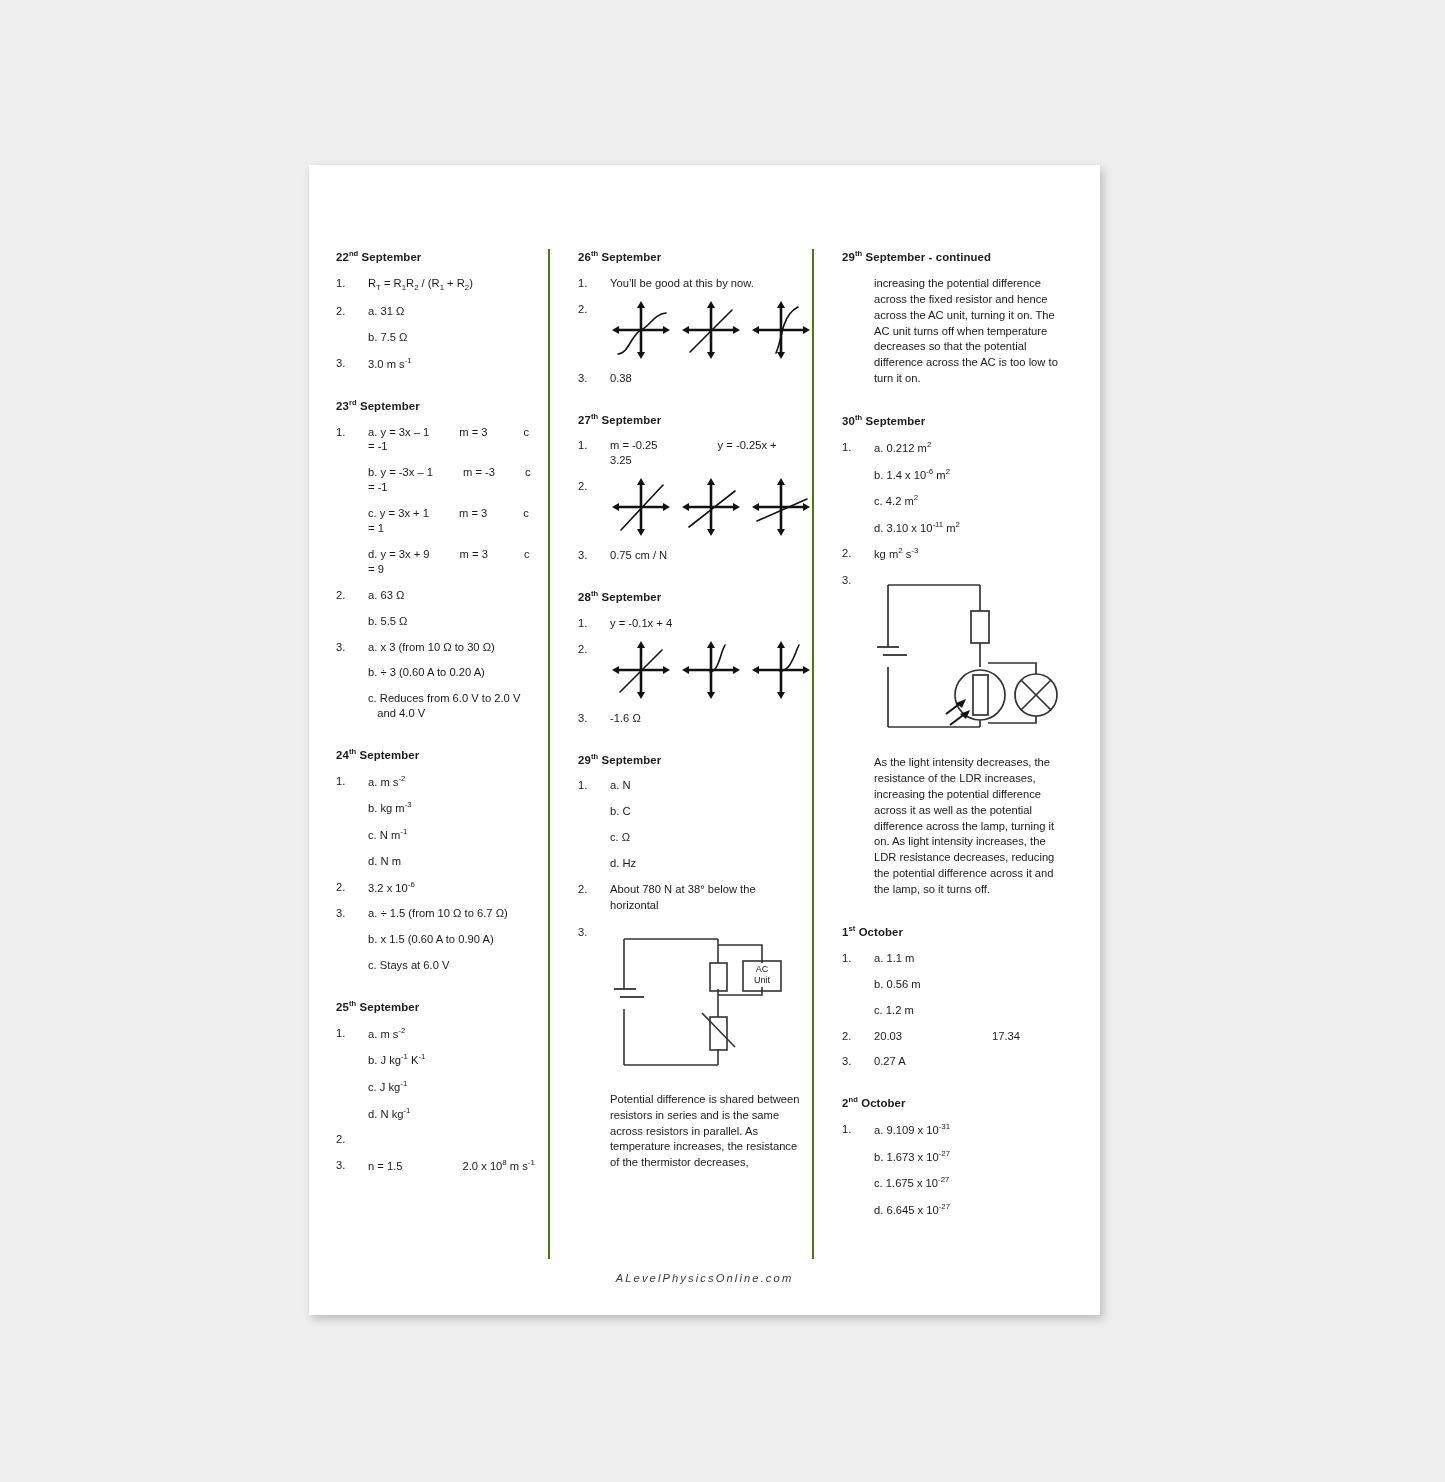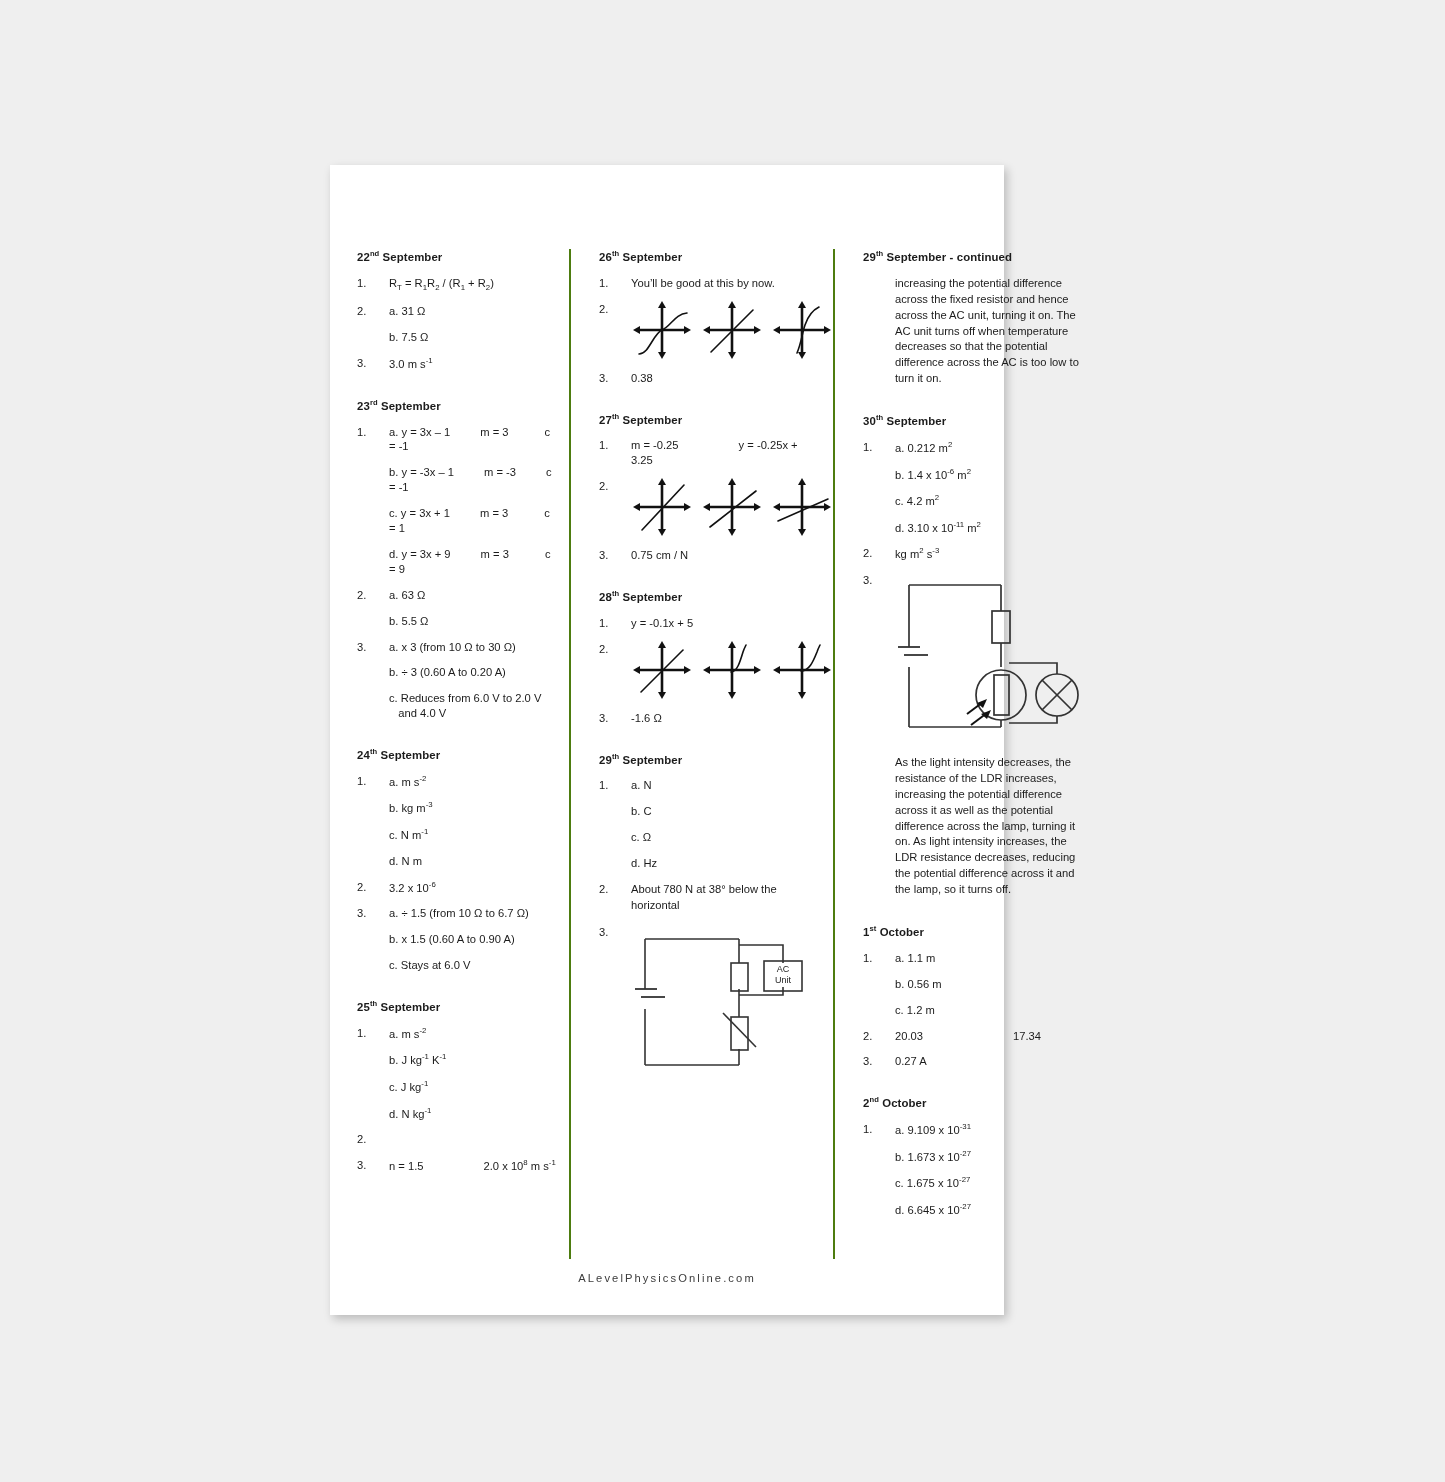--- a/index.html
+++ b/index.html
@@ -5,22 +5,22 @@
 <style>
   html,body{margin:0;padding:0;}
   body{
     width:1445px;height:1482px;
     background:#efefef;
     font-family:"Liberation Sans", sans-serif;
     -webkit-font-smoothing:antialiased;
   }
   #page{
     position:absolute;
-    left:330px;top:165px;
-    width:674px;height:1150px;
+    left:309px;top:165px;
+    width:791px;height:1150px;
     background:#ffffff;
     box-shadow:3px 4px 9px rgba(0,0,0,0.22);
   }
   #cols{
     position:absolute;
     left:27px;top:84px;
     width:740px;height:1010px;
     display:flex;
   }
   .col{
@@ -79,20 +79,21 @@
   .circuit{margin-top:2px;}
 
   .footer{
     position:absolute;
     left:0;right:0;
     bottom:31px;
     text-align:center;
     font-size:11.2px;
     color:#3b3b3b;
     letter-spacing:2.1px;
+    font-style:italic;
   }
 </style>
 </head>
 <body>
 
 <div id="page">
   <div id="cols">
       <div class="col">
         <div class="col-body">
           <div class="sec">
@@ -341,21 +342,21 @@
             </div>
             <div class="qrow">
               <div class="qnum">3.</div>
               <div class="qbody">0.75 cm / N</div>
             </div>
           </div>
           <div class="sec">
             <div class="date-head">28<sup>th</sup> September</div>
             <div class="qrow">
               <div class="qnum">1.</div>
-              <div class="qbody">y = -0.1x + 5</div>
+              <div class="qbody">y = -0.1x + 4</div>
             </div>
             <div class="qrow">
               <div class="qnum">2.</div>
               <div class="qbody">
                 <div class="graphs">
                   <div class="graph"><svg viewBox="0 0 62 60" width="62" height="60">
                       <g stroke="#111" stroke-width="2.6" fill="none" stroke-linecap="butt">
                         <line x1="6" y1="30" x2="56" y2="30"></line>
                         <line x1="31" y1="5" x2="31" y2="55"></line>
                       </g>
@@ -449,20 +450,24 @@
                       <path d="M92,86 L125,120"></path>
                     </g>
                     <g stroke="#333" stroke-width="1.8" fill="none">
                       <path d="M4,62 L26,62"></path>
                       <path d="M10,70 L34,70"></path>
                     </g>
                     <text x="152" y="45" font-family="Liberation Sans, sans-serif" font-size="9" fill="#222" text-anchor="middle">AC</text>
                     <text x="152" y="56" font-family="Liberation Sans, sans-serif" font-size="9" fill="#222" text-anchor="middle">Unit</text>
                   </svg></div>
               </div>
+            </div>
+            <div class="qrow">
+              <div class="qnum blank">1.</div>
+              <div class="qbody para">Potential difference is shared between resistors in series and is the same across resistors in parallel. As temperature increases, the resistance of the thermistor decreases,</div>
             </div>
           </div>
         </div>
       </div>
       <div class="col">
         <div class="col-body">
           <div class="sec">
             <div class="date-head">29<sup>th</sup> September - continued</div>
             <div class="qrow">
               <div class="qnum blank">1.</div>

